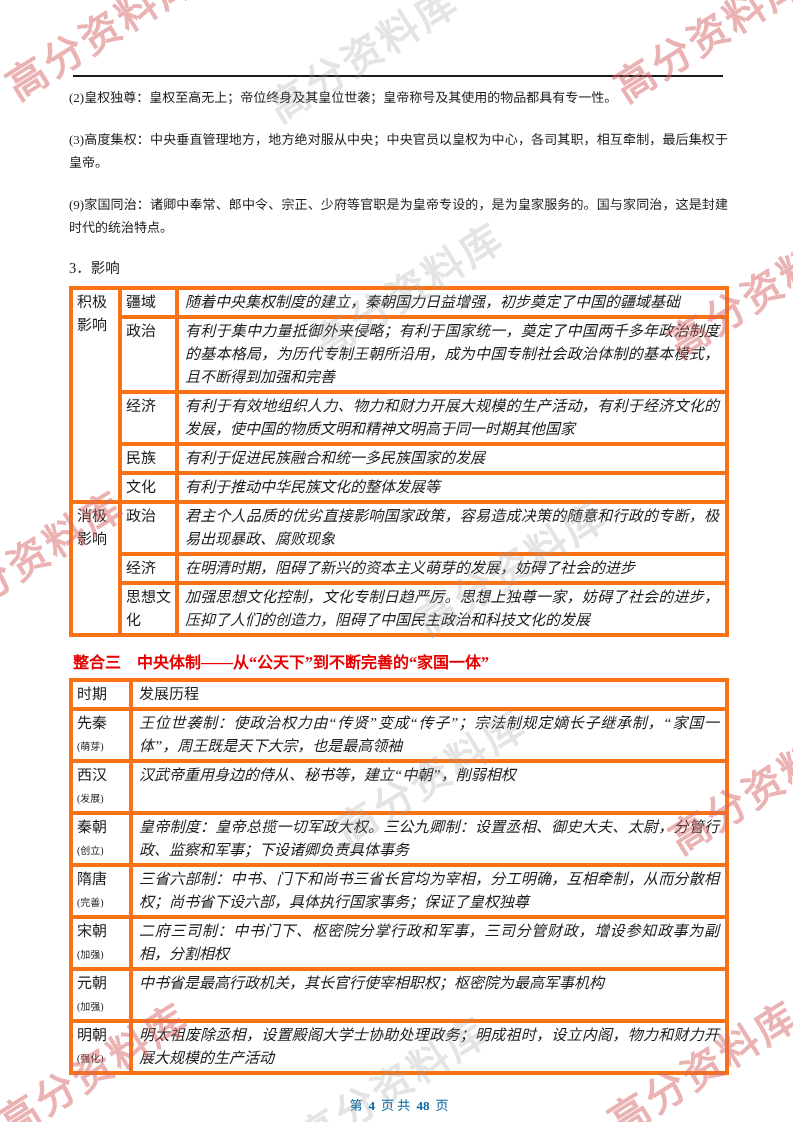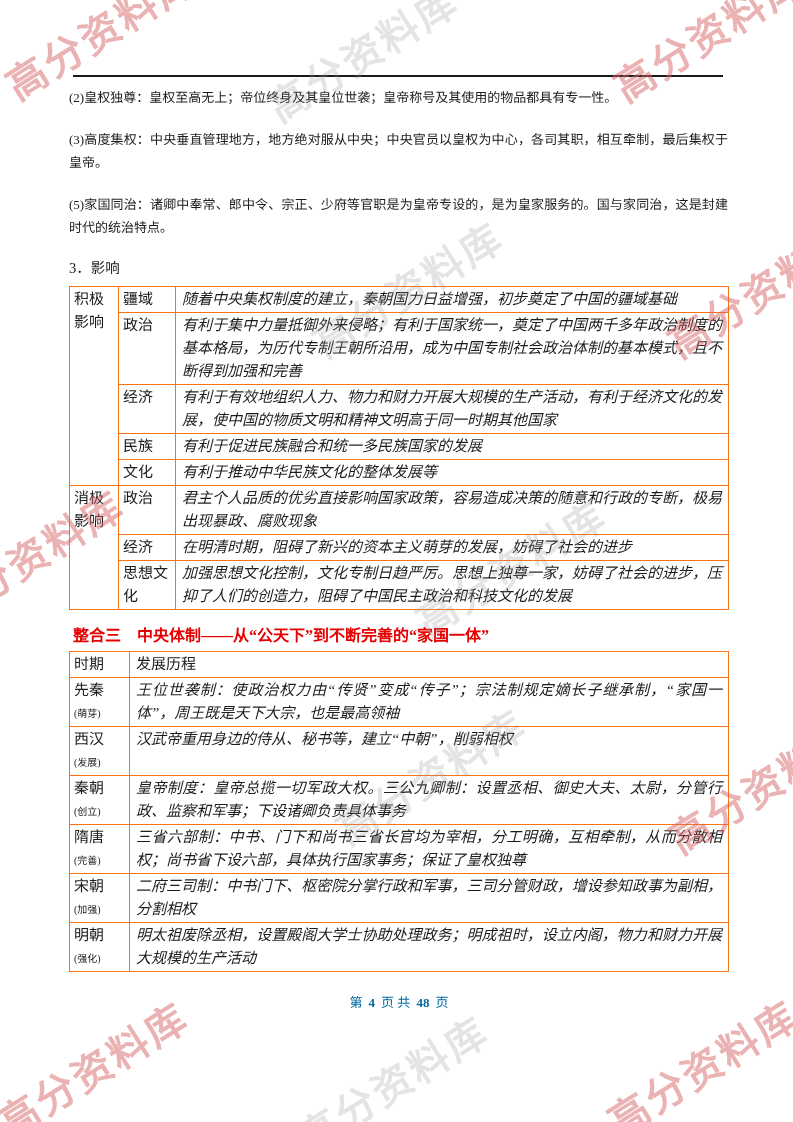--- a/index.html
+++ b/index.html
@@ -41,21 +41,21 @@
   }
   .section-label{
     font-size:14.5px;line-height:21px;margin:8px 0 7px 0;
   }
   table{
     border-collapse:collapse;
     width:660px;
     table-layout:fixed;
   }
   td{
-    border:1px solid #f97316;
+    border:4px solid #f97316;
     vertical-align:top;
     font-size:15px;
     line-height:23px;
     padding:1px 6px;
   }
   .grp-cell,.cat-cell{padding:1px 4px;}
   .txt-cell{text-align:justify;font-style:italic;}
   .red-heading{
     margin:15px 0 0 4px;
     font-family:Liberation Serif, serif;
@@ -96,21 +96,21 @@
     <div class="wm wm-gray" style="left:392px;top:1082px">高分资料库</div>
     <div class="wm wm-red" style="left:702px;top:1066px">高分资料库</div>
   </div>
 
   <div class="header-rule"></div>
 
   <div class="content">
 
     <p class="para">(2)皇权独尊：皇权至高无上；帝位终身及其皇位世袭；皇帝称号及其使用的物品都具有专一性。</p>
     <p class="para">(3)高度集权：中央垂直管理地方，地方绝对服从中央；中央官员以皇权为中心，各司其职，相互牵制，最后集权于皇帝。</p>
-    <p class="para">(5)家国同治：诸卿中奉常、郎中令、宗正、少府等官职是为皇帝专设的，是为皇家服务的。国与家同治，这是封建时代的统治特点。</p>
+    <p class="para">(9)家国同治：诸卿中奉常、郎中令、宗正、少府等官职是为皇帝专设的，是为皇家服务的。国与家同治，这是封建时代的统治特点。</p>
 
     <div class="section-label">3．影响</div>
 
     <table class="impact-table">
       <colgroup>
           <col style="width:49px">
           <col style="width:57px">
           <col>
         </colgroup>
       <tbody>
@@ -193,20 +193,27 @@
         </tr>
         <tr>
           <td class="cat-cell">
             <div>宋朝</div>
             <div class="period-note">(加强)</div>
           </td>
           <td class="txt-cell">二府三司制：中书门下、枢密院分掌行政和军事，三司分管财政，增设参知政事为副相，分割相权</td>
         </tr>
         <tr>
           <td class="cat-cell">
+            <div>元朝</div>
+            <div class="period-note">(加强)</div>
+          </td>
+          <td class="txt-cell">中书省是最高行政机关，其长官行使宰相职权；枢密院为最高军事机构</td>
+        </tr>
+        <tr>
+          <td class="cat-cell">
             <div>明朝</div>
             <div class="period-note">(强化)</div>
           </td>
           <td class="txt-cell">明太祖废除丞相，设置殿阁大学士协助处理政务；明成祖时，设立内阁，物力和财力开展大规模的生产活动</td>
         </tr>
       </tbody>
     </table>
 
     <div class="footer">
       <span>第</span><span class="num">4</span><span>页 共</span><span class="num">48</span><span>页</span>

